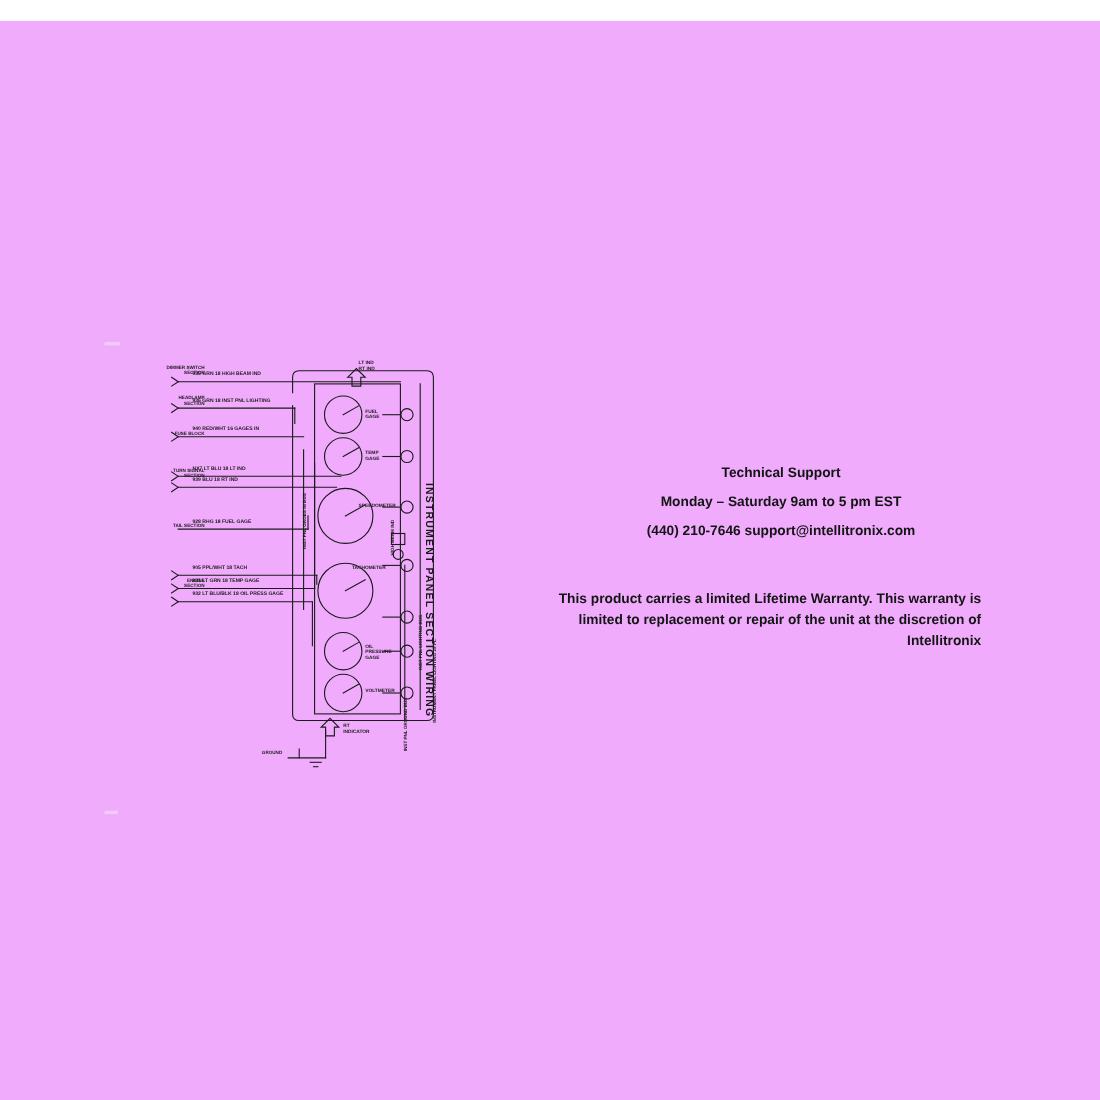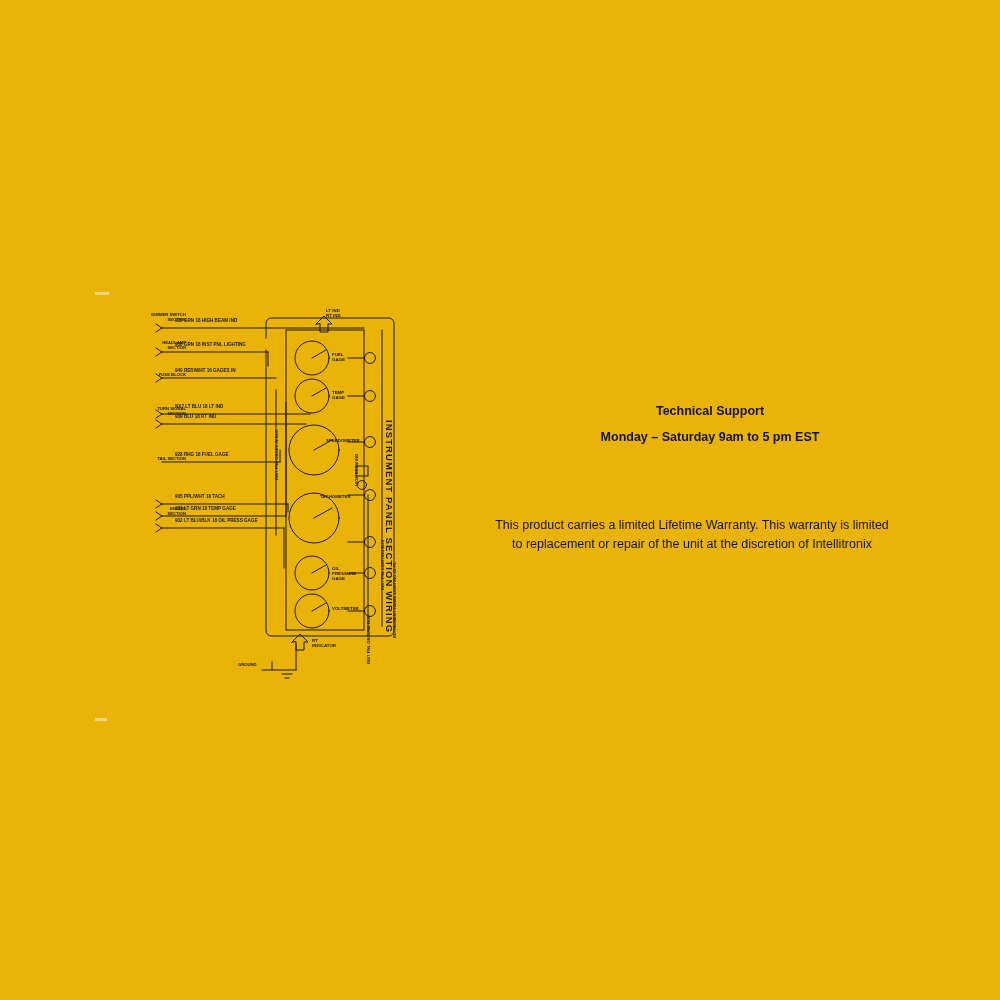--- a/index.html
+++ b/index.html
@@ -11,21 +11,22 @@
     width: 1000px;
     height: 1000px;
     font-family: "Liberation Sans", sans-serif;
     color: #1a1a1a;
     position: relative;
     overflow: hidden;
   }
   .page {
     position: absolute;
     inset: 0;
-    background: #eab308;
+    background: #f0abfc;
+    margin-top: 19px;
   }
 
   
   .support-block {
     position: absolute;
     left: 510px;
     top: 398px;
     width: 400px;
     text-align: center;
     font-weight: bold;
@@ -33,22 +34,22 @@
     line-height: 26px;
     color: #141414;
   }
   .support-block .line { white-space: nowrap; }
 
   .warranty-block {
     position: absolute;
     left: 492px;
     top: 516px;
     width: 400px;
-    text-align: center;
-    font-weight: normal;
+    text-align: right;
+    font-weight: bold;
     font-size: 12.5px;
     line-height: 19px;
     color: #141414;
   }
 
   
   .diagram {
     position: absolute;
     left: 120px;
     top: 290px;
@@ -82,20 +83,21 @@
 <body>
 
 <div class="page">
 
   <div class="smudge" style="left:95px; top:292px; width:14px; height:3px;"></div>
   <div class="smudge" style="left:95px; top:718px; width:12px; height:3px;"></div>
 
   <div class="support-block">
     <div class="line">Technical Support</div>
     <div class="line">Monday – Saturday 9am to 5 pm EST</div>
+    <div class="line">(440) 210-7646 support@intellitronix.com</div>
   </div>
 
   <div class="warranty-block">This product carries a limited Lifetime Warranty. This warranty is limited to replacement or repair of the unit at the discretion of Intellitronix</div>
 
   <div class="diagram">
     <svg width="340" height="420" viewBox="0 0 340 420" xmlns="http://www.w3.org/2000/svg">
       <g fill="none" stroke="#1a1a1a" stroke-width="1" stroke-linecap="square">
 
         <path d="M146 48 L146 34 Q146 28 152 28 L268 28 Q274 28 274 34 L274 340
                  Q274 346 268 346 L152 346 Q146 346 146 340 L146 60"></path>

